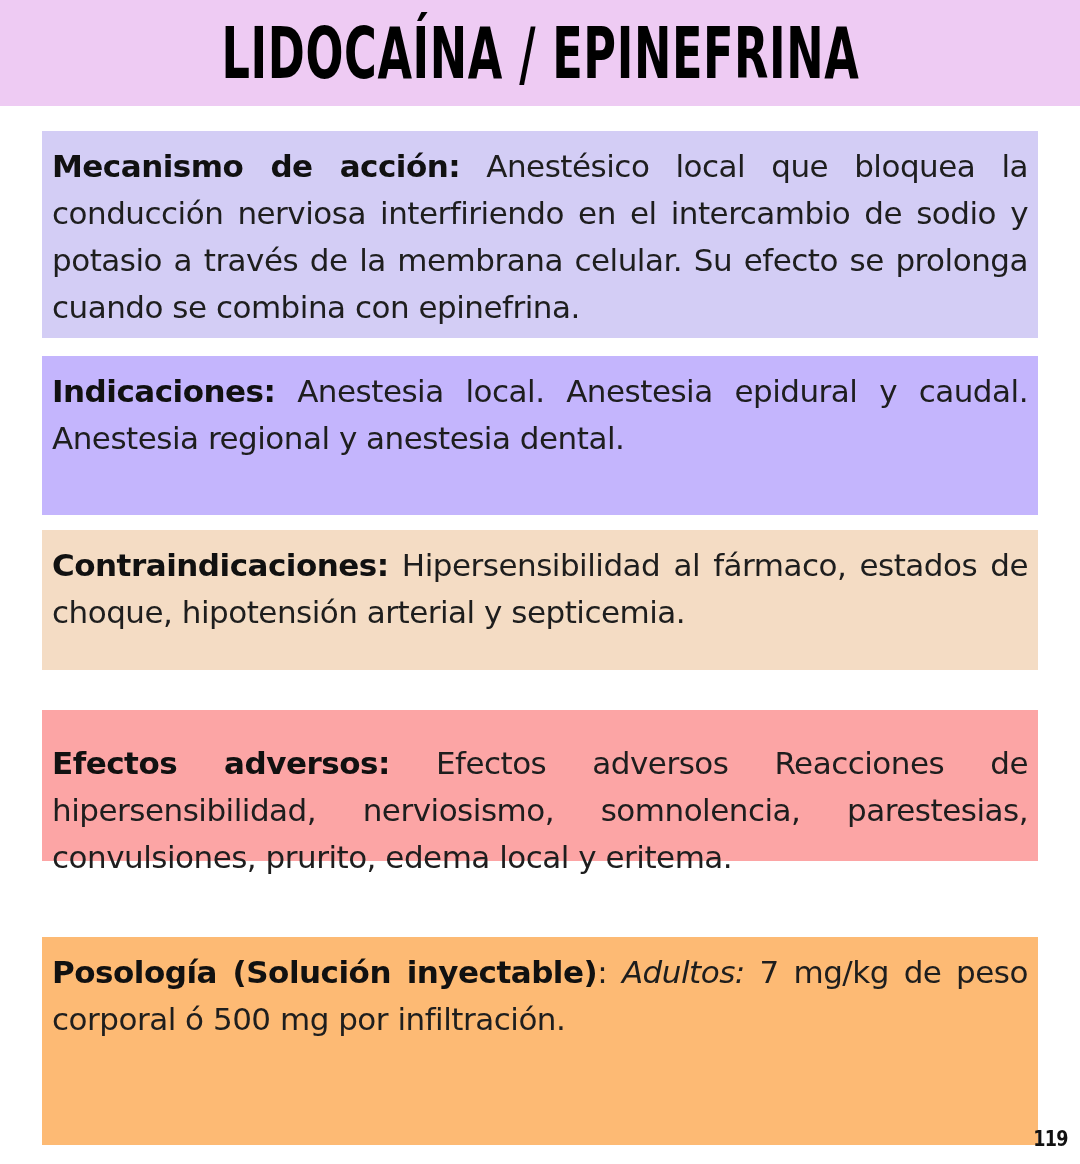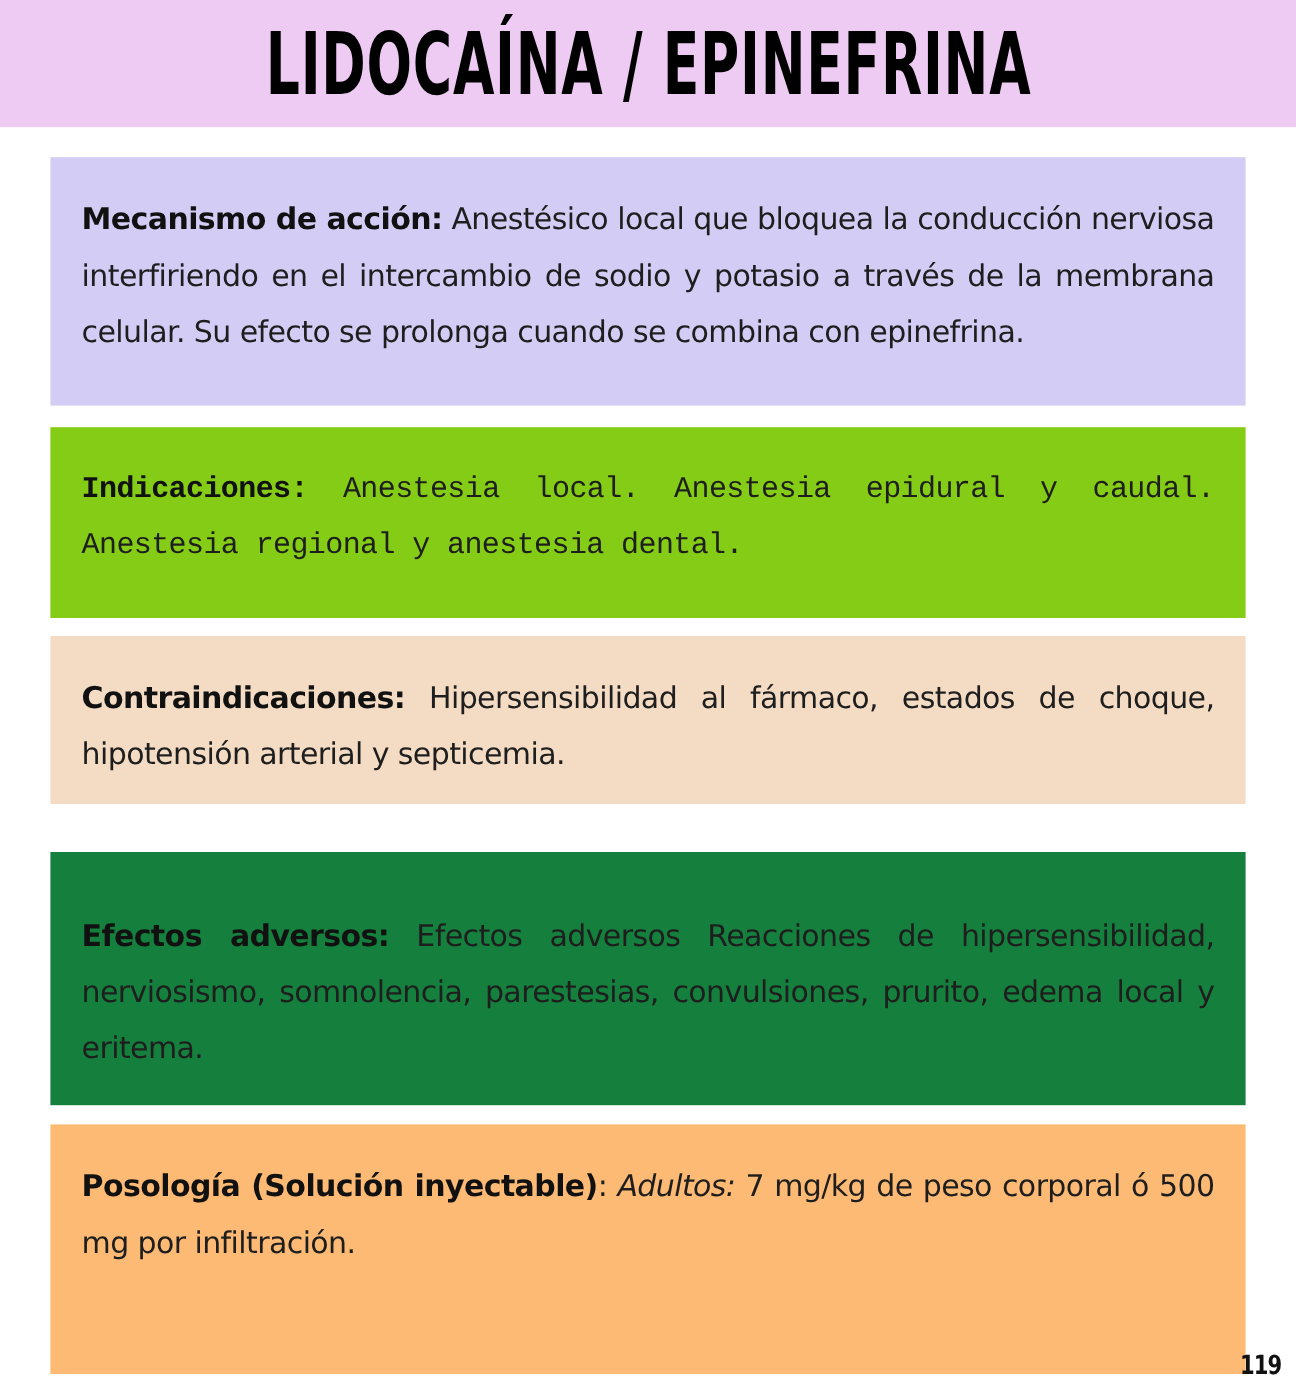--- a/index.html
+++ b/index.html
@@ -15,29 +15,29 @@
     font-family: "DejaVu Sans", sans-serif; font-weight: bold;
     font-size: 72px; letter-spacing: 1px; color: #000;
     transform: scaleX(0.62); transform-origin: center; white-space: nowrap;
     line-height: 1;
   }
   .card {
     position: absolute; left: 42px; width: 996px; box-sizing: border-box;
     padding: 12px 10px 0 10px;
   }
   .card p {
-    margin: 16px; font-size: 25px; line-height: 47px; text-align: justify;
+    margin: 0; font-size: 31px; line-height: 47px; text-align: justify;
     letter-spacing: -0.5px;
   }
   .label { font-weight: bold; color: #111; }
   .italic { font-style: italic; }
   .c1 { top: 131px; height: 207px; background: #d3cdf5; }
-  .c2 { top: 356px; height: 159px; background: #84cc16; font-family: Liberation Mono, monospace; }
+  .c2 { top: 356px; height: 159px; background: #c4b5fd; }
   .c3 { top: 530px; height: 140px; background: #f4dcc4; }
-  .c4 { top: 710px; height: 211px; background: #15803d; padding-top: 30px; }
+  .c4 { top: 710px; height: 151px; background: #fca5a5; padding-top: 30px; }
   .c5 { top: 937px; height: 208px; background: #fdba74; }
   .page-num {
     position: absolute; right: 8px; top: 1126px; font-weight: bold; font-size: 22px;
     color: #111; transform: scaleX(0.8); letter-spacing: -1px;
   }
 </style>
 </head>
 <body>
 
 <div class="header">

